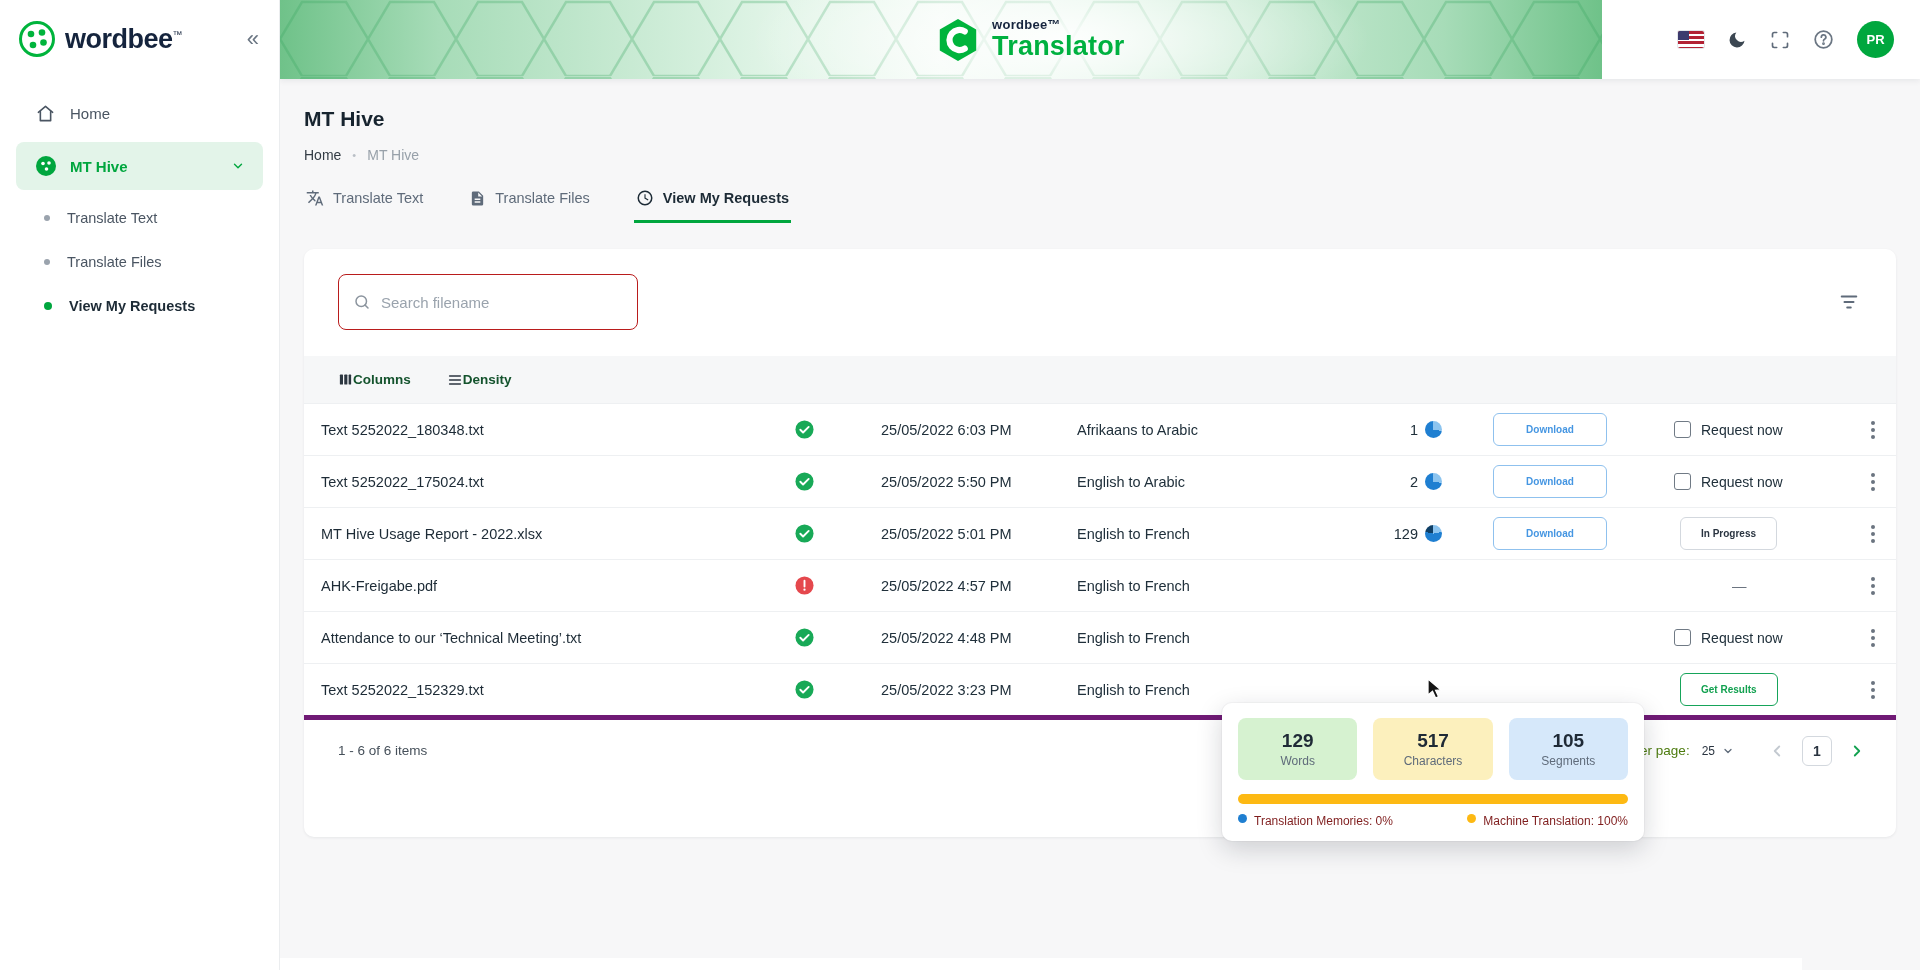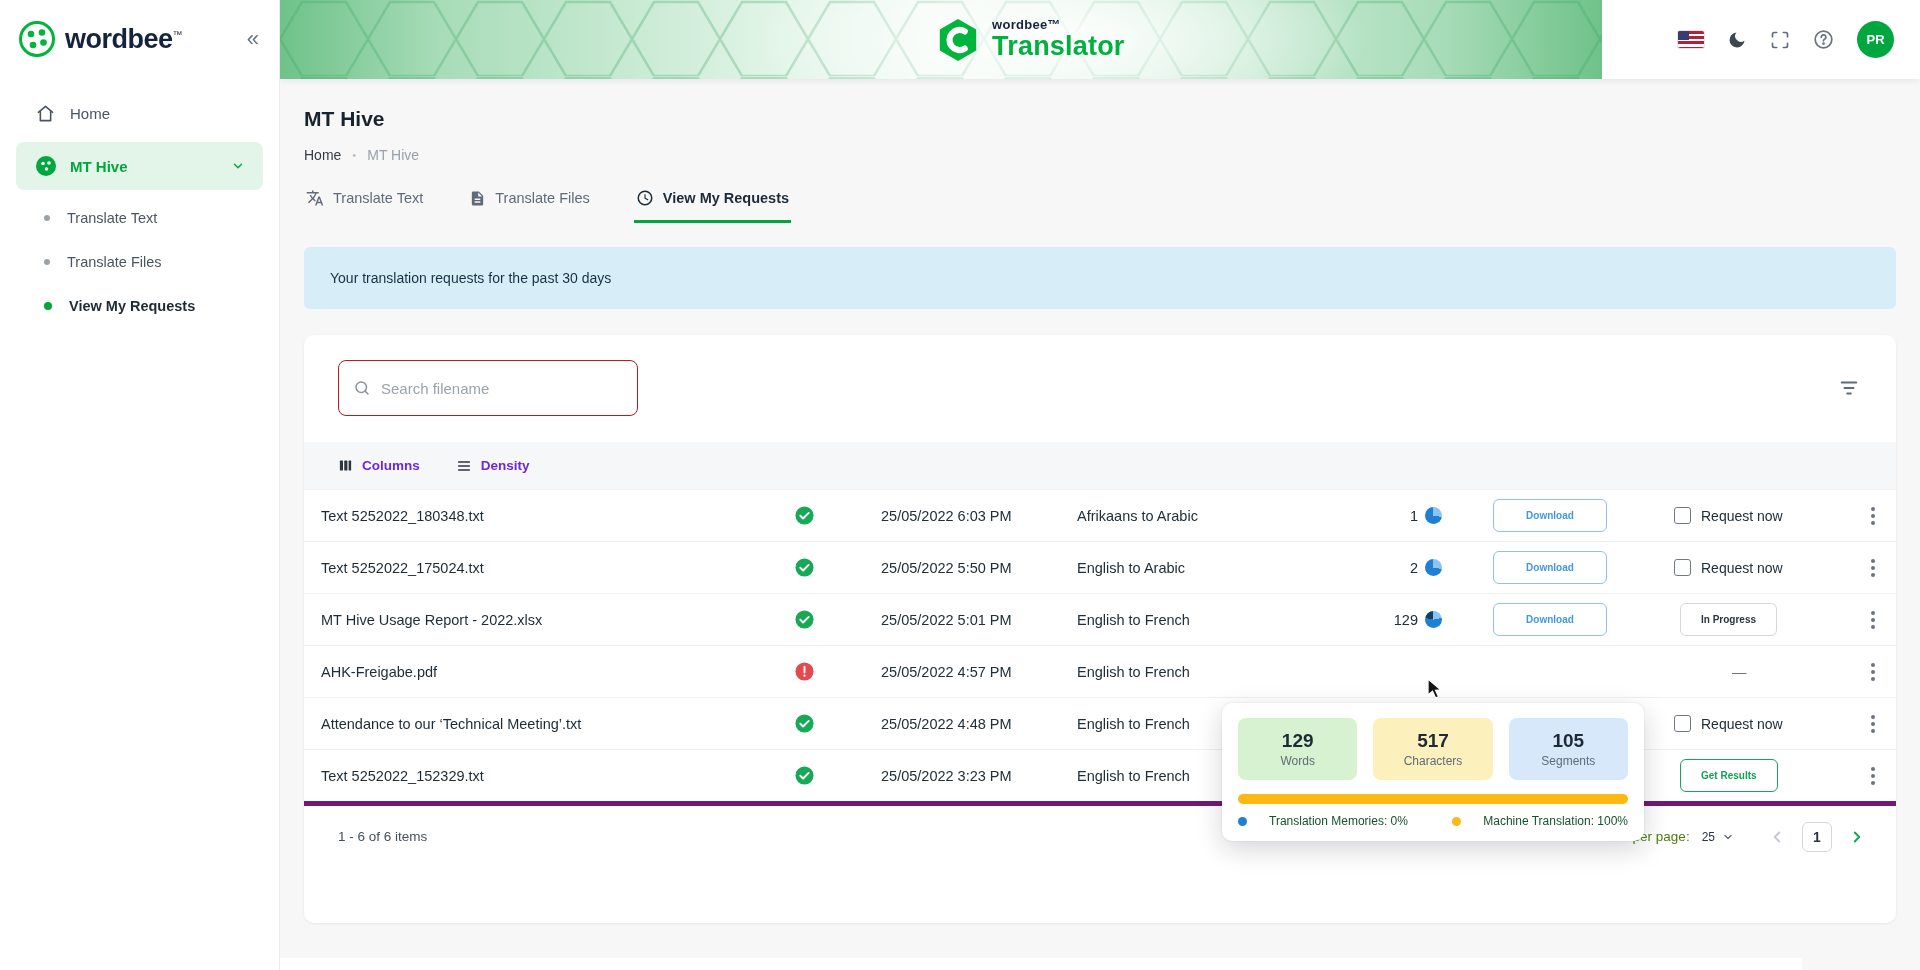--- a/index.html
+++ b/index.html
@@ -85,22 +85,22 @@
   .search-box { position:absolute; left:34px; top:25px; width:300px; height:56px;
     border:1px solid #b91c1c; border-radius:8px; display:flex; align-items:center;
     padding:0 14px; gap:10px; background:#fff; }
   .search-box input { border:none; outline:none; font-size:15px; color:#333; width:100%;
     font-family:"Liberation Sans", sans-serif; background:transparent; }
   .search-box input::placeholder { color:#9aa3ad; }
   .filter-btn { position:absolute; right:36px; top:42px; color:#5f6b7a; cursor:pointer; }
 
   .table-toolbar { height:47px; background:#f6f7f8; display:flex; align-items:center;
     gap:36px; padding-left:34px; }
-  .tool-item { display:flex; align-items:center; gap:9px; font-size:13.5px; font-weight:700;
-    color:#6d28d9; cursor:pointer; }
+  .tool-item { display:flex; align-items:center; font-size:13.5px; font-weight:700;
+    color:#14532d; cursor:pointer; }
 
   .grid-cols { display:grid; grid-template-columns:440px 120px 196px 200px 190px 200px 200px 1fr; }
   .thead { height:55px; align-items:center; font-size:14px; color:#5a646f; font-weight:500; }
   .thead > div { position:relative; }
   .thead > div:not(:first-child)::before { content:""; position:absolute; left:0; top:50%;
     transform:translateY(-50%); width:1px; height:20px; background:#e3e6ea; }
   .h-left { padding-left:17px; }
   .h-center { text-align:center; }
   .h-right { text-align:right; padding-right:8px; }
 
@@ -152,21 +152,21 @@
   .stats-row { display:flex; gap:16px; }
   .stat-chip { flex:1; height:62px; border-radius:8px; display:flex; flex-direction:column;
     align-items:center; justify-content:center; }
   .stat-chip .val { font-size:19px; font-weight:700; color:#1f2a36; }
   .stat-chip .lab { font-size:12px; color:#5f6b7a; margin-top:2px; }
   .chip-words { background:#d6f2d0; }
   .chip-chars { background:#fcf0bd; }
   .chip-segs { background:#d6e8fa; }
   .mt-bar { margin-top:14px; height:10px; border-radius:5px; background:#fdb913; }
   .legend { margin-top:10px; display:flex; justify-content:space-between; }
-  .legend-item { display:flex; align-items:center; gap:22px; font-size:12px; color:#14532d; }
+  .legend-item { display:flex; align-items:flex-start; gap:7px; font-size:12px; color:#7f1d1d; }
   .legend-dot { width:9px; height:9px; border-radius:50%; }
   .dot-tm { background:#1f7fd1; }
   .dot-mt { background:#fdb913; }
 
   .cursor-arrow { position:absolute; left:1426px; top:678px; z-index:30; pointer-events:none; }
   .bottom-strip { position:absolute; left:280px; bottom:0; width:1522px; height:12px; background:#fff; }
 </style>
 </head>
 <body>
 
@@ -303,21 +303,20 @@
     <div class="tab active">
       <span>
         <svg width="18" height="18" viewBox="0 0 24 24" fill="#1d2b36">
             <path d="M12 2a10 10 0 1 0 10 10A10 10 0 0 0 12 2zm0 18a8 8 0 1 1 8-8 8 8 0 0 1-8 8zm.75-13h-1.5v5.6l4.6 2.76.77-1.26-3.87-2.3z"></path>
           </svg>
       </span>
       <span>View My Requests</span>
     </div>
   </div>
 
-  <div class="notice">Your translation requests for the past 30 days</div>
 
   <div class="card">
     <div class="search-row">
       <div class="search-box">
         <span>
           <svg width="18" height="18" viewBox="0 0 24 24" fill="none" stroke="#8b949e" stroke-width="2" stroke-linecap="round">
               <circle cx="11" cy="11" r="7"></circle>
               <path d="M20 20l-4-4"></path>
             </svg>
         </span>

